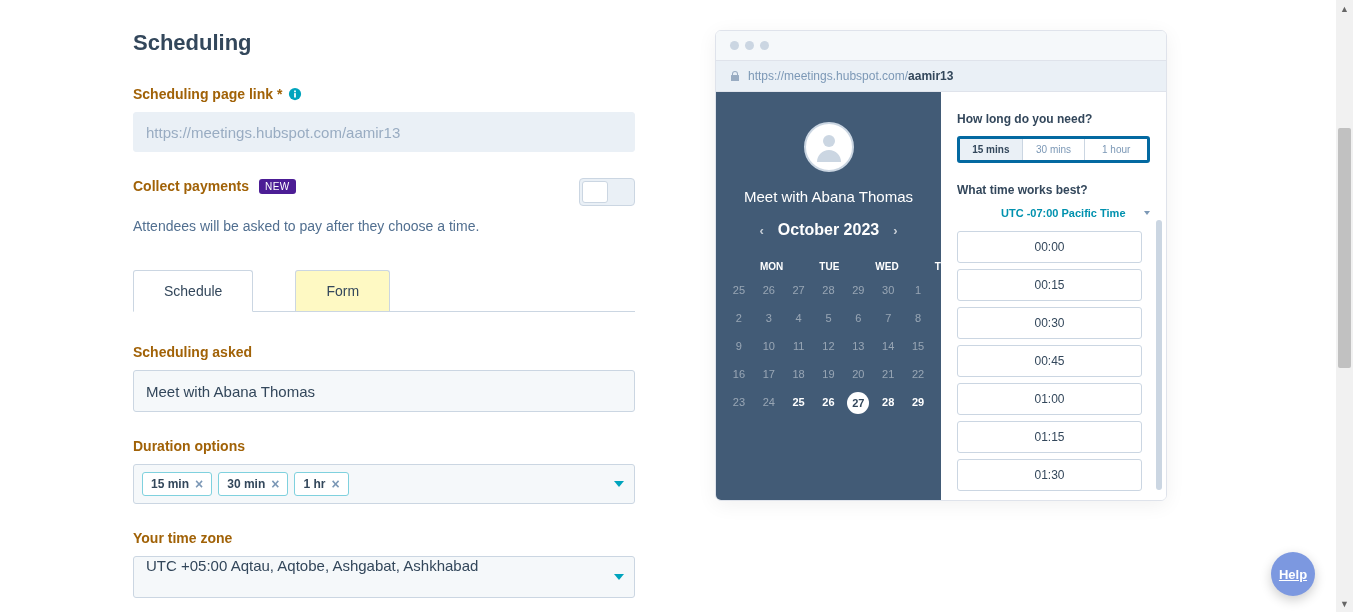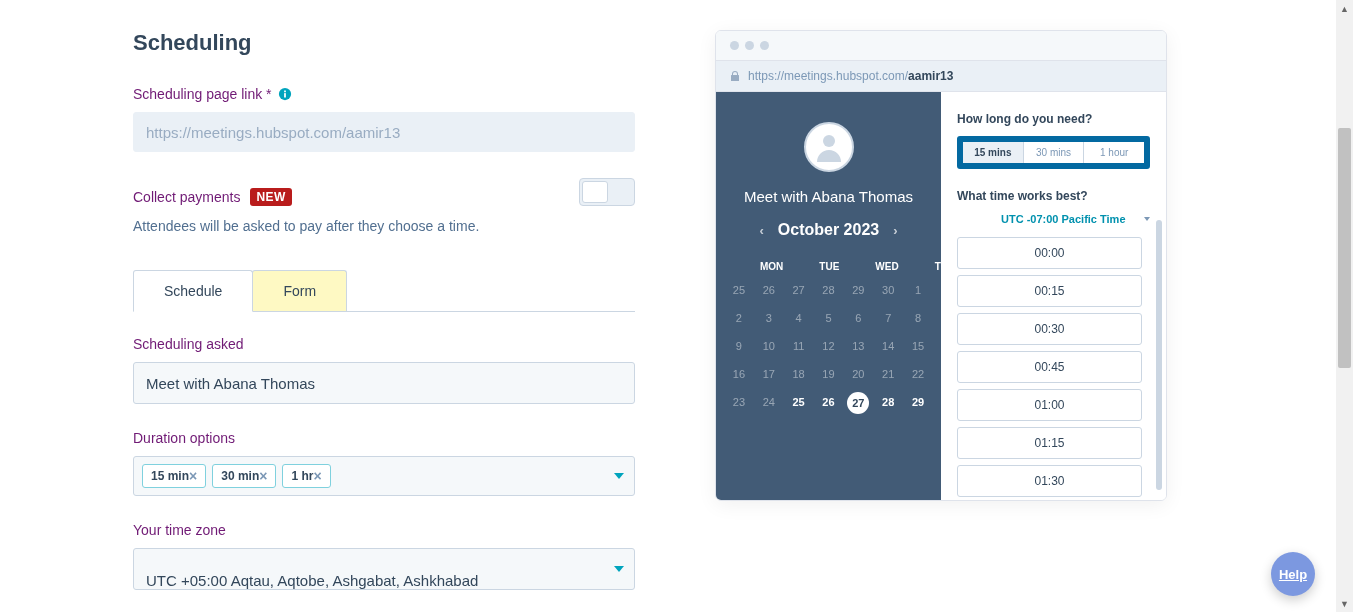--- a/index.html
+++ b/index.html
@@ -1,39 +1,39 @@
 <!DOCTYPE html>
 <html><head>
 <meta charset="utf-8">
 <style>
   * { box-sizing: border-box; margin: 0; padding: 0; }
   body { font-family: -apple-system, BlinkMacSystemFont, "Segoe UI", Helvetica, Arial, sans-serif; background: #fff; color: #33475b; width: 1353px; height: 612px; overflow: hidden; position: relative; }
   .page { display: flex; padding: 30px 0 0 133px; gap: 80px; }
   .left { width: 502px; }
   h1 { font-size: 22px; font-weight: 700; color: #33475b; margin-bottom: 30px; }
-  .label { font-size: 14px; color: #701a75; font-weight: 400; margin-bottom: 10px; display: flex; align-items: center; gap: 6px; }
+  .label { font-size: 14px; color: #a16207; font-weight: 700; margin-bottom: 10px; display: flex; align-items: center; gap: 6px; }
   .info-icon { width: 14px; height: 14px; fill: #00a4bd; cursor: pointer; }
   .field { width: 100%; height: 40px; border: 1px solid #cbd6e2; border-radius: 3px; padding: 0 12px; font-size: 15px; color: #33475b; background: #f5f8fa; }
   .field.disabled { background: #eaf0f6; color: #99acc2; border-color: #eaf0f6; cursor: not-allowed; }
   .block { margin-bottom: 26px; }
-  .payments-row { display: flex; align-items: flex-end; gap: 10px; justify-content: space-between; }
+  .payments-row { display: flex; align-items: flex-start; gap: 10px; justify-content: space-between; }
   .payments-left { display: flex; align-items: center; gap: 10px; }
-  .badge-new { background: #b91c1c; color: #fff; font-size: 12px; font-weight: 700; padding: 2px 6px; border-radius: 3px; letter-spacing: 0.5px; }
+  .badge-new { background: #4c1d95; color: #fff; font-size: 10px; font-weight: 400; padding: 2px 6px; border-radius: 3px; letter-spacing: 0.5px; }
   .toggle { width: 56px; height: 28px; border-radius: 4px; background: #eaf0f6; border: 1px solid #cbd6e2; position: relative; cursor: pointer; }
   .toggle-knob { position: absolute; left: 2px; top: 2px; width: 26px; height: 22px; background: #fff; border-radius: 3px; border: 1px solid #cbd6e2; }
   .helper { font-size: 14px; color: #516f90; margin-top: 12px; }
-  .tabs { display: flex; border-bottom: 1px solid #cbd6e2; margin-bottom: 24px; margin-top: 36px; }
+  .tabs { display: flex; border-bottom: 1px solid #cbd6e2; margin-bottom: 32px; margin-top: 36px; gap: 43px; }
   .tab { padding: 12px 30px; border: 1px solid #cbd6e2; border-bottom: none; background: #fef9c3; color: #33475b; font-size: 14px; cursor: pointer; border-radius: 3px 3px 0 0; margin-right: -1px; }
   .tab.active { background: #fff; border-bottom: 1px solid #fff; margin-bottom: -1px; font-weight: 500; }
   .input-text { width: 100%; height: 42px; border: 1px solid #cbd6e2; border-radius: 3px; padding: 0 12px; font-size: 15px; color: #33475b; background: #f5f8fa; }
   .multi { width: 100%; min-height: 40px; border: 1px solid #cbd6e2; border-radius: 3px; padding: 5px 30px 5px 8px; background: #f5f8fa; display: flex; align-items: center; gap: 6px; flex-wrap: wrap; position: relative; cursor: pointer; }
-  .chip { display: inline-flex; align-items: center; border: 1px solid #7fd1de; background: #fff; color: #33475b; font-size: 12px; padding: 4px 8px; border-radius: 3px; font-weight: 600; }
+  .chip { display: inline-flex; align-items: center; gap: 6px; border: 1px solid #7fd1de; background: #fff; color: #33475b; font-size: 12px; padding: 4px 8px; border-radius: 3px; font-weight: 600; }
   .chip .x { color: #7c98b6; cursor: pointer; font-size: 14px; line-height: 1; }
   .caret { position: absolute; right: 10px; top: 50%; transform: translateY(-50%); width: 0; height: 0; border-left: 5px solid transparent; border-right: 5px solid transparent; border-top: 6px solid #00a4bd; }
-  .select { width: 100%; height: 42px; border: 1px solid #cbd6e2; border-radius: 3px; padding: 0 12px; font-size: 15px; color: #33475b; background: #f5f8fa; display: flex; align-items: flex-end; position: relative; cursor: pointer; }
+  .select { width: 100%; height: 42px; border: 1px solid #cbd6e2; border-radius: 3px; padding: 0 12px; font-size: 15px; color: #33475b; background: #f5f8fa; display: flex; align-items: flex-start; position: relative; cursor: pointer; }
   
   
   .right { width: 452px; }
   .browser { border: 1px solid #dfe3eb; border-radius: 6px; overflow: hidden; box-shadow: 0 4px 20px rgba(0,0,0,0.06); }
   .browser-top { background: #f5f8fa; padding: 10px 14px; display: flex; gap: 6px; align-items: center; border-bottom: 1px solid #dfe3eb; }
   .dot { width: 9px; height: 9px; border-radius: 50%; background: #cbd6e2; }
   .url-bar { background: #eaf0f6; padding: 8px 14px; font-size: 12px; color: #7c98b6; display: flex; align-items: center; gap: 8px; border-bottom: 1px solid #dfe3eb; }
   .lock-icon { width: 10px; height: 10px; fill: #99acc2; }
   .url-strong { color: #33475b; font-weight: 600; }
   .preview-body { display: flex; height: 408px; }
@@ -43,21 +43,21 @@
   .meet-title { font-size: 15px; font-weight: 400; margin-bottom: 16px; padding: 0 6px; }
   .month-nav { display: flex; align-items: center; justify-content: center; gap: 14px; font-size: 16px; font-weight: 700; margin-bottom: 18px; }
   .month-nav .nav-arrow { cursor: pointer; opacity: 0.7; font-size: 13px; }
   .dow-row, .cal-row { display: grid; grid-template-columns: repeat(7, 1fr); font-size: 10px; }
   .dow { font-weight: 700; padding: 4px 0; margin-left: 36px; }
   .cal-cell { padding: 8px 0; font-size: 11px; color: rgba(255,255,255,0.45); position: relative; }
   .cal-cell.avail { color: #fff; font-weight: 600; }
   .cal-cell.selected span { background: #fff; color: #33475b; width: 22px; height: 22px; border-radius: 50%; display: inline-flex; align-items: center; justify-content: center; margin: -4px 0; }
   .time-side { flex: 1; padding: 20px 16px; background: #fff; overflow: hidden; position: relative; }
   .time-side h4 { font-size: 12px; font-weight: 700; color: #33475b; margin-bottom: 10px; }
-  .dur-opts { display: flex; border: 6px solid #0369a1; border-radius: 3px; margin-bottom: 20px; overflow: hidden; }
+  .dur-opts { display: flex; border: 3px solid #0369a1; border-radius: 3px; margin-bottom: 20px; overflow: hidden; }
   .dur-opt { flex: 1; text-align: center; padding: 5px 4px; font-size: 10px; color: #7c98b6; border-right: 1px solid #cbd6e2; cursor: pointer; }
   .dur-opt:last-child { border-right: none; }
   .dur-opt.active { background: #eaf0f6; color: #33475b; font-weight: 600; }
   .tz-line { color: #0091ae; font-size: 11px; margin-bottom: 12px; font-weight: 600; cursor: pointer; display: flex; align-items: center; justify-content: space-between; margin-left: 44px; }
   .tz-line .small-caret { border-top-color: #7c98b6; border-left-width:3px; border-right-width:3px; border-top-width:4px; }
   .slots { display: flex; flex-direction: column; gap: 6px; padding-right: 8px; }
   .slot { border: 1px solid #cbd6e2; border-radius: 3px; text-align: center; padding: 8px; font-size: 12px; color: #33475b; cursor: pointer; }
   .slots-scroll { position: absolute; right: 4px; top: 128px; bottom: 10px; width: 6px; background: #cbd6e2; border-radius: 3px; }
   
   

